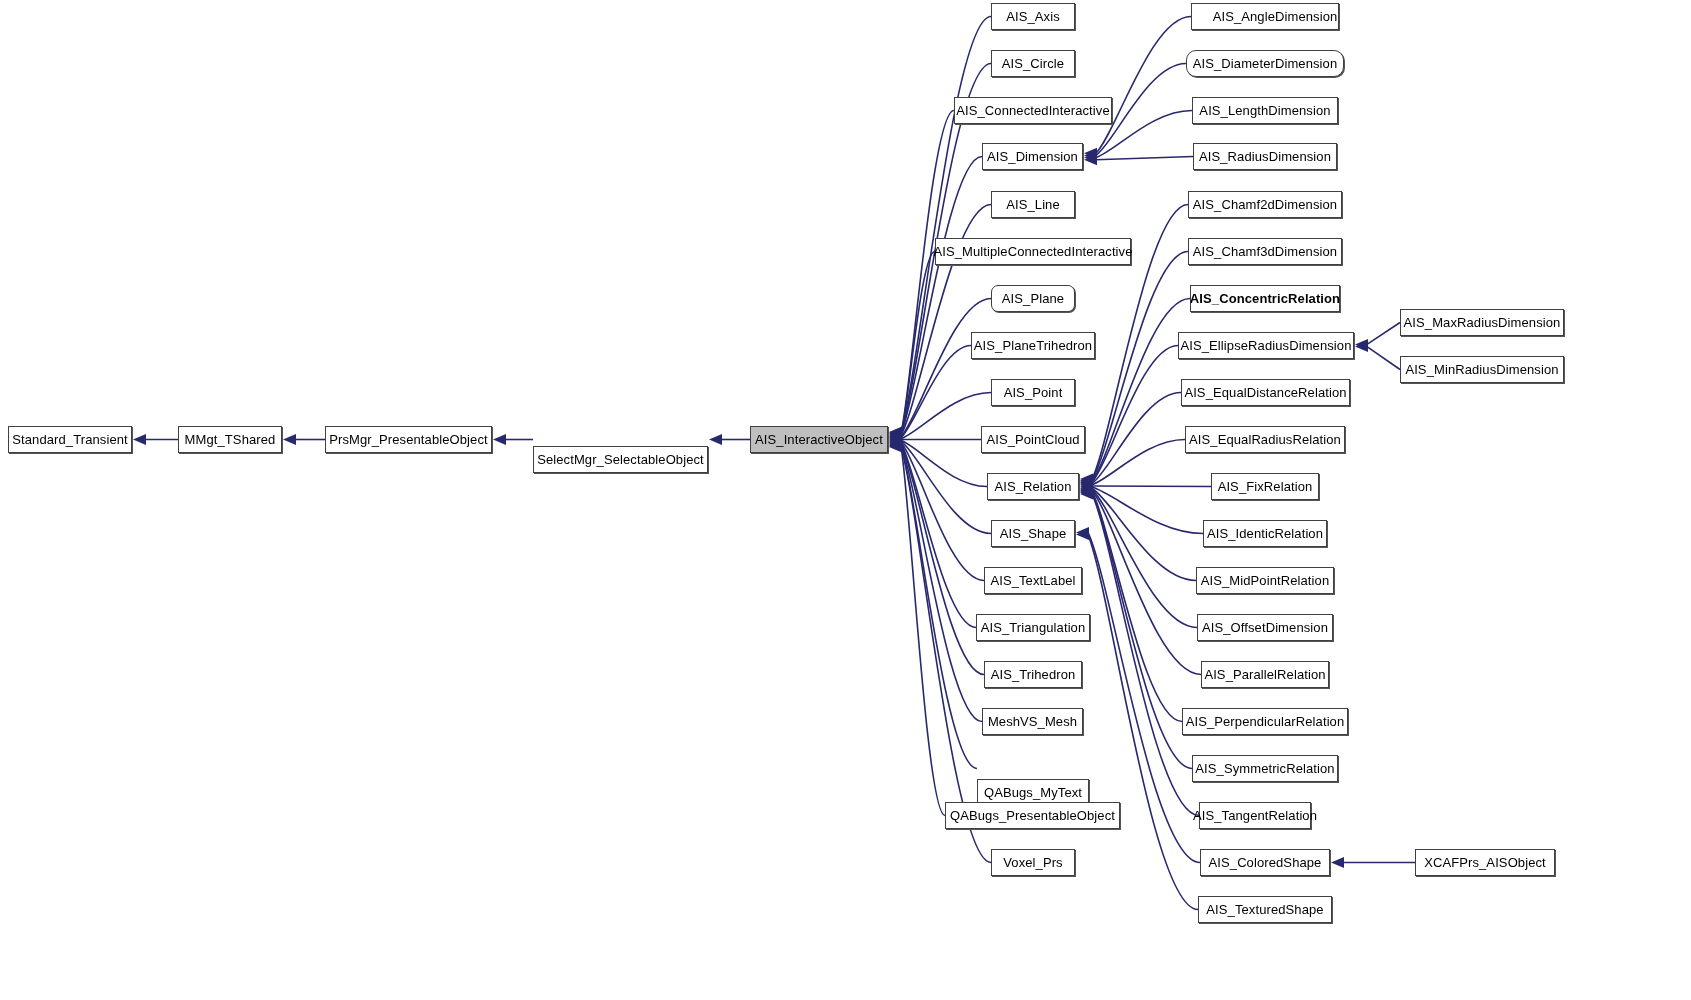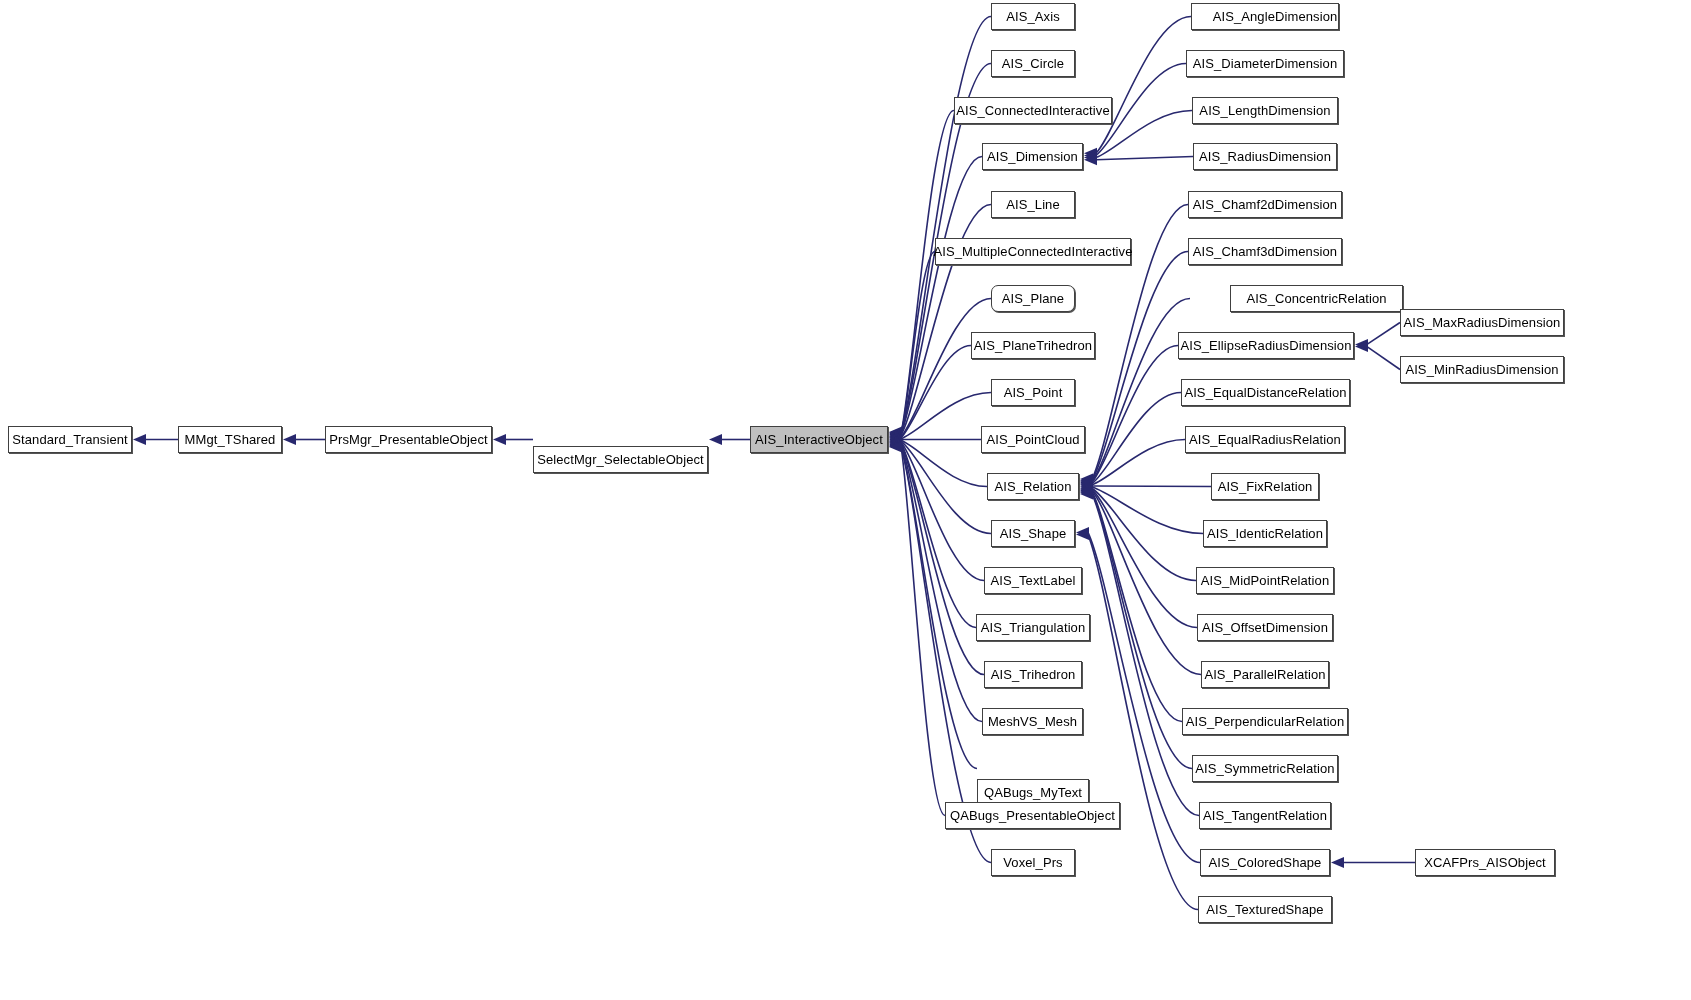--- a/index.html
+++ b/index.html
@@ -201,36 +201,36 @@
       </div>
       <div class="node" style="left: 945px; top: 802px; width: 175px;">
         <span class="lbl">QABugs_PresentableObject</span>
       </div>
       <div class="node" style="left: 991px; top: 849px; width: 84px;">
         <span class="lbl">Voxel_Prs</span>
       </div>
       <div class="node" style="left: 1191px; top: 3px; width: 148px; padding-left: 20px;">
         <span class="lbl">AIS_AngleDimension</span>
       </div>
-      <div class="node" style="left: 1186px; top: 50px; width: 158px;">
+      <div class="node" style="left: 1186px; top: 50px; width: 158px; border-radius: 10px;">
         <span class="lbl">AIS_DiameterDimension</span>
       </div>
       <div class="node" style="left: 1192px; top: 97px; width: 146px;">
         <span class="lbl">AIS_LengthDimension</span>
       </div>
       <div class="node" style="left: 1193px; top: 143px; width: 144px;">
         <span class="lbl">AIS_RadiusDimension</span>
       </div>
       <div class="node" style="left: 1188px; top: 191px; width: 154px;">
         <span class="lbl">AIS_Chamf2dDimension</span>
       </div>
       <div class="node" style="left: 1188px; top: 238px; width: 154px;">
         <span class="lbl">AIS_Chamf3dDimension</span>
       </div>
-      <div class="node" style="left: 1230px; top: 285px; width: 173px;">
+      <div class="node" style="left: 1190px; top: 285px; width: 150px; font-weight: bold;">
         <span class="lbl">AIS_ConcentricRelation</span>
       </div>
       <div class="node" style="left: 1178px; top: 332px; width: 176px;">
         <span class="lbl">AIS_EllipseRadiusDimension</span>
       </div>
       <div class="node" style="left: 1181px; top: 379px; width: 169px;">
         <span class="lbl">AIS_EqualDistanceRelation</span>
       </div>
       <div class="node" style="left: 1185px; top: 426px; width: 160px;">
         <span class="lbl">AIS_EqualRadiusRelation</span>
@@ -249,21 +249,21 @@
       </div>
       <div class="node" style="left: 1201px; top: 661px; width: 128px;">
         <span class="lbl">AIS_ParallelRelation</span>
       </div>
       <div class="node" style="left: 1182px; top: 708px; width: 166px;">
         <span class="lbl">AIS_PerpendicularRelation</span>
       </div>
       <div class="node" style="left: 1192px; top: 755px; width: 146px;">
         <span class="lbl">AIS_SymmetricRelation</span>
       </div>
-      <div class="node" style="left: 1199px; top: 802px; width: 132px;">
+      <div class="node" style="left: 1199px; top: 802px; width: 112px;">
         <span class="lbl">AIS_TangentRelation</span>
       </div>
       <div class="node" style="left: 1200px; top: 849px; width: 130px;">
         <span class="lbl">AIS_ColoredShape</span>
       </div>
       <div class="node" style="left: 1198px; top: 896px; width: 134px;">
         <span class="lbl">AIS_TexturedShape</span>
       </div>
       <div class="node" style="left: 1400px; top: 309px; width: 164px;">
         <span class="lbl">AIS_MaxRadiusDimension</span>

